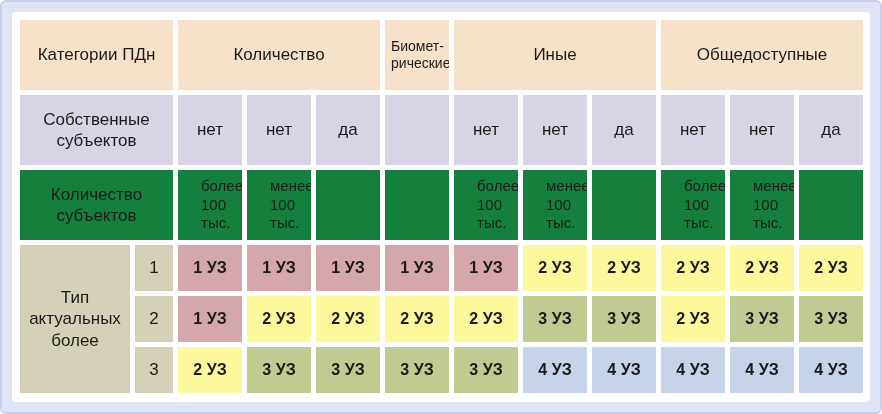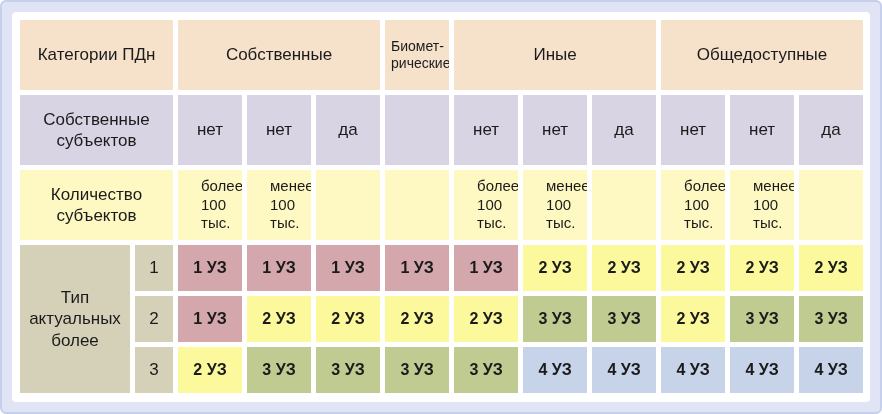--- a/index.html
+++ b/index.html
@@ -22,21 +22,21 @@
   }
   td{
     text-align:center;vertical-align:middle;
     padding:0 6px;font-size:17px;line-height:1.25;
     overflow:hidden;
   }
   tr.r-top td{height:70px;}
   tr.r-bot td{height:46px;}
   .peach{background:#f6e2cb;}
   .lav{background:#d9d4e4;}
-  .blu{background:#fef9c3;}
+  .blu{background:#15803d;}
   .olive{background:#d5d1b8;}
   .biom{font-size:14px;}
   .subj{font-size:15px;padding:0 23px;}
   .uz{font-weight:bold;font-size:16px;}
 </style>
 </head>
 <body>
 
 <div class="page">
   <div class="sheet">
@@ -52,21 +52,21 @@
           <col style="width:64px">
           <col style="width:64px">
         <col style="width:64px">
           <col style="width:64px">
           <col style="width:64px">
       </colgroup>
 
       <tbody>
           <tr class="r-top">
         <td colspan="2" class="peach">Категории ПДн</td>
-        <td colspan="3" class="peach">Собственные</td>
+        <td colspan="3" class="peach">Количество</td>
         <td class="peach biom">Биомет-рические</td>
         <td colspan="3" class="peach">Иные</td>
         <td colspan="3" class="peach">Общедоступные</td>
       </tr>
 
       <tr class="r-top">
         <td colspan="2" class="lav">Собственные субъектов</td>
         <td class="lav">нет</td>
         <td class="lav">нет</td>
         <td class="lav">да</td>

